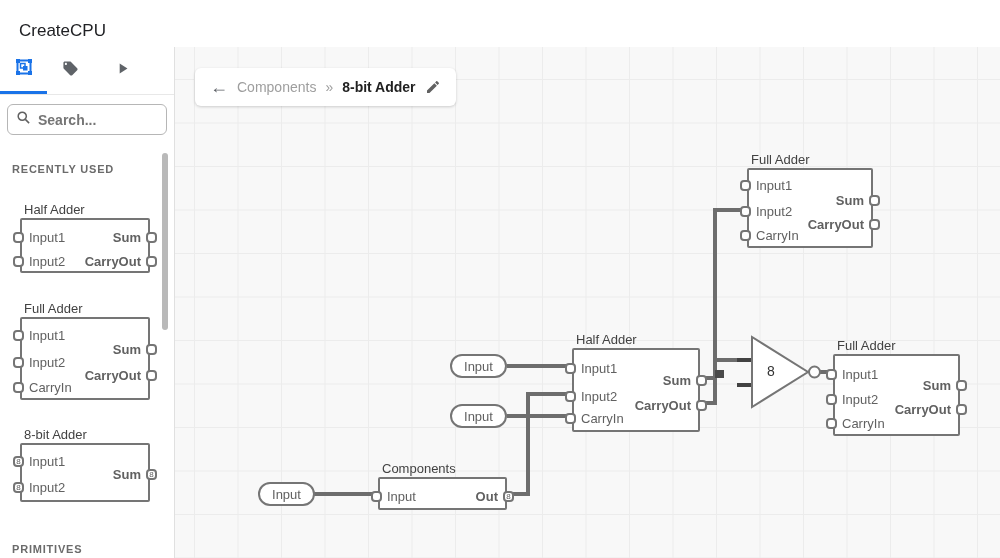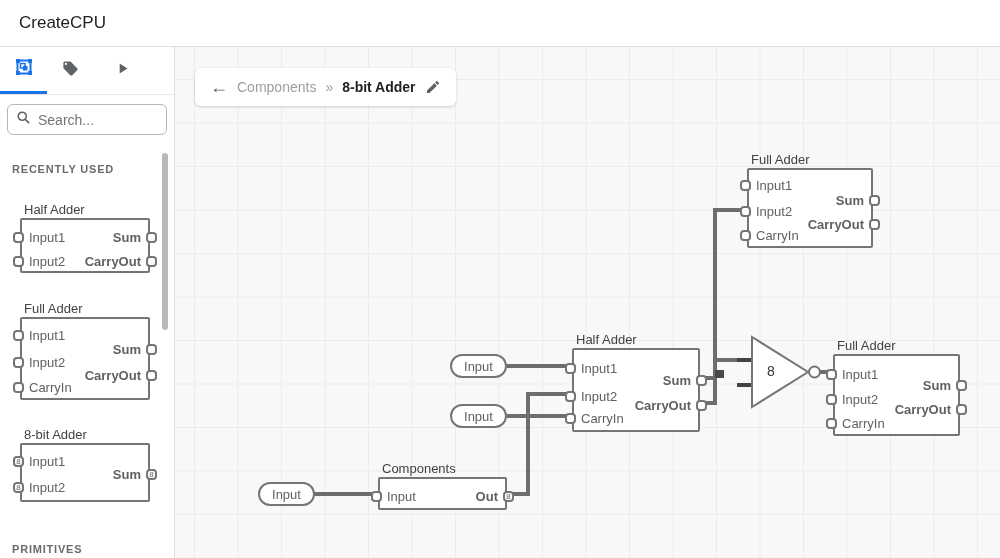--- a/index.html
+++ b/index.html
@@ -1,37 +1,37 @@
 <!DOCTYPE html>
 <html><head>
 <meta charset="utf-8">
 <style>
   * { margin:0; padding:0; box-sizing:border-box; }
   html,body { width:1000px; height:558px; overflow:hidden; background:#fff;
     font-family:"Liberation Sans", sans-serif; -webkit-font-smoothing:antialiased; }
 
   
-  .app-header { position:absolute; left:0; top:0; width:1000px; height:47px;
+  .app-header { position:absolute; left:0; top:8px; width:1000px; height:47px;
     background:#fff; border-bottom:1px solid #e0e0e0; }
   .app-title { position:absolute; left:19px; top:13px; font-size:17px; color:#202124; }
 
   
   .sidebar { position:absolute; left:0; top:47px; width:175px; height:511px;
     background:#fff; border-right:1px solid #e0e0e0; }
   .tabbar { position:absolute; left:0; top:0; width:174px; height:48px;
     border-bottom:1px solid #e8e8e8; }
   .tab { position:absolute; top:0; height:47px; width:47px; display:flex;
     align-items:center; justify-content:center; cursor:pointer; }
   .tab.active { border-bottom:3px solid #1a73e8; }
   .tab1{left:0;} .tab2{left:47px;} .tab3{left:99px;}
   .searchbox { position:absolute; left:7px; top:57px; width:160px; height:31px;
     border:1.5px solid #b6b6b6; border-radius:6px; background:#fff;
     display:flex; align-items:center; padding:0 8px; }
   .searchbox input { border:none; outline:none; width:115px; margin-left:7px;
-    font-size:14px; color:#424242; font-family:"Liberation Sans",sans-serif; background:transparent;}
+    font-size:14px; color:#424242; font-family:"Liberation Sans",sans-serif; background:transparent;font-weight:bold;}
   .searchbox input::placeholder { color:#757575; opacity:1; }
   .section-label { position:absolute; left:12px; font-size:11px; color:#6b6b6b;
     letter-spacing:0.8px; font-weight:bold; }
   .scroll-thumb { position:absolute; left:162px; top:106px; width:6px; height:177px;
     background:#b9b9b9; border-radius:3px; }
 
   
   .canvas { position:absolute; left:175px; top:47px; width:825px; height:511px;
     background-color:#f8f8f8;
     background-image:

